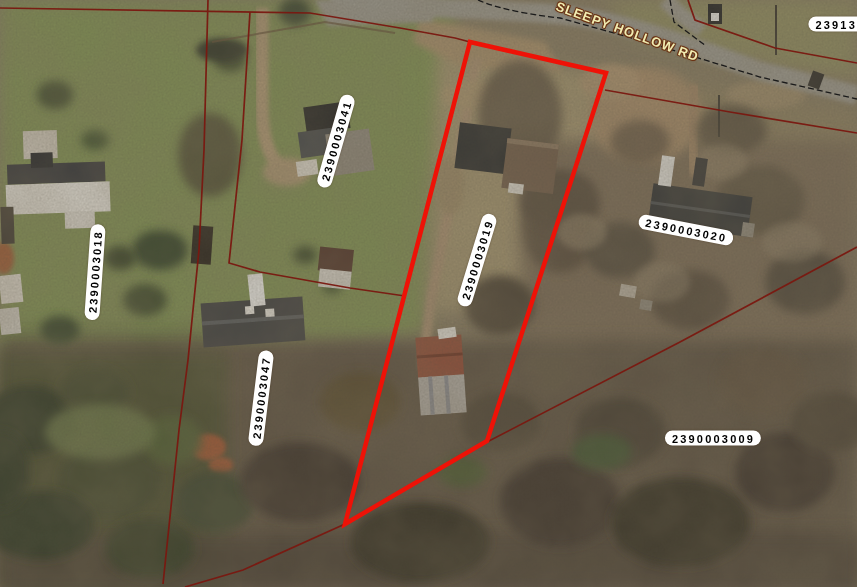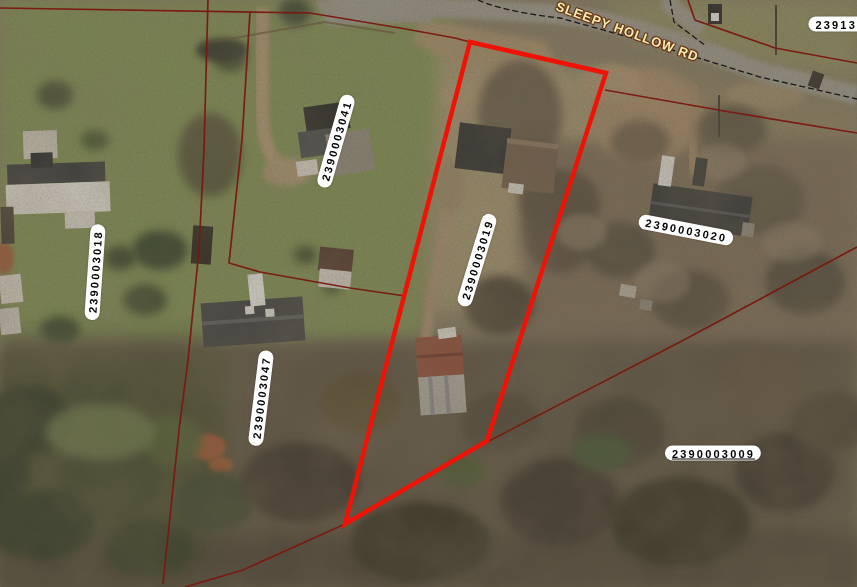--- a/index.html
+++ b/index.html
@@ -249,17 +249,17 @@
   <div class="plabel" style="left:336px;top:141px;transform:translate(-50%,-50%) rotate(-74deg);">2390003041</div>
 
   <div class="plabel" style="left:95px;top:272px;transform:translate(-50%,-50%) rotate(-86deg);">2390003018</div>
 
   <div class="plabel" style="left:477px;top:260px;transform:translate(-50%,-50%) rotate(-73deg);">2390003019</div>
 
   <div class="plabel" style="left:261px;top:398px;transform:translate(-50%,-50%) rotate(-83deg);">2390003047</div>
 
   <div class="plabel" style="left:686px;top:230px;transform:translate(-50%,-50%) rotate(11deg);">2390003020</div>
 
-  <div class="plabel" style="left:713px;top:453px;transform:translate(-50%,-50%);text-decoration:underline;">2390003009</div>
+  <div class="plabel" style="left:713px;top:438px;transform:translate(-50%,-50%);">2390003009</div>
 
   <div class="plabel" style="left:844px;top:24px;transform:translate(-50%,-50%);">2391301</div>
 
 </div>
 
 </body></html>

